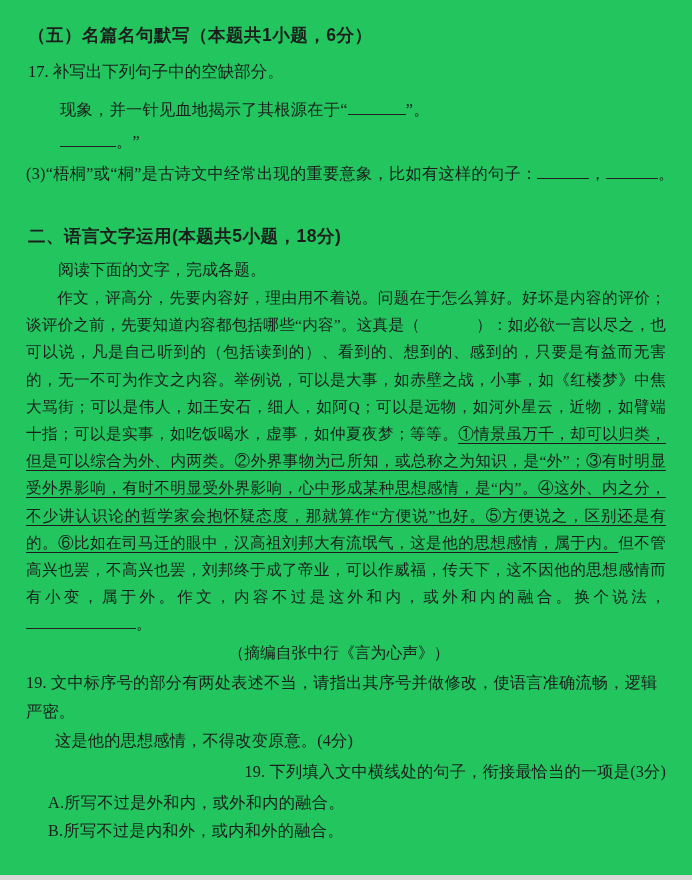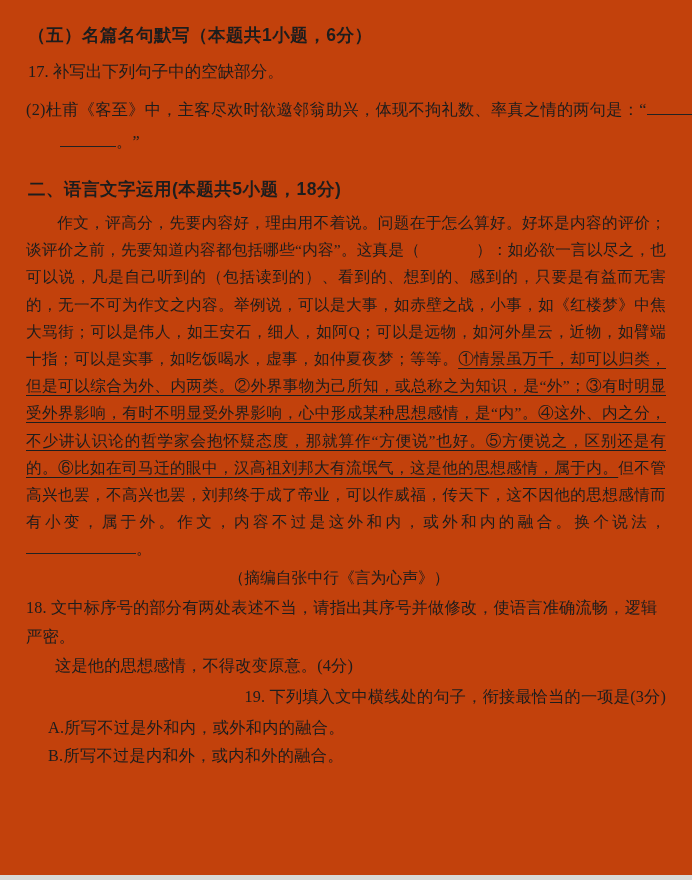--- a/index.html
+++ b/index.html
@@ -5,21 +5,21 @@
   html,body{margin:0;padding:0;}
   body{
     width:692px;height:880px;
     background:#f2f2f0;
     font-family:"Liberation Serif","DejaVu Serif",serif;
   }
   .page{
     position:relative;
     width:692px;height:880px;
     box-sizing:border-box;
-    background:#c2410c;
+    background:#22c55e;
     color:#1d1d1d;
     padding:24px 26px 0 26px;
     overflow:hidden;
   }
   .page::after{ 
     content:"";position:absolute;left:0;bottom:0;width:100%;height:5px;
     background:#d9d9d7;
   }
   .heading{
     font-family:"Liberation Sans","DejaVu Sans",sans-serif;
@@ -34,21 +34,21 @@
     line-height:26px;
     margin:0 0 9px 2px;
   }
   .qline{
     font-size:16.2px;
     line-height:32px;
     letter-spacing:.3px;
     white-space:nowrap;
   }
   .qline.cont{margin-left:34px;}
-  .sec2-heading{margin-top:20px;margin-bottom:9px;}
+  .sec2-heading{margin-top:35px;margin-bottom:9px;}
   .instruction{
     font-size:16px;
     line-height:27px;
     text-indent:2em;
     margin:0 0 1px 0;
   }
   .passage{
     font-size:15.6px;
     line-height:27.2px;
     text-align:justify;
@@ -96,33 +96,35 @@
 </head>
 <body>
 
 <div class="page">
 
   <div class="heading">（五）名篇名句默写（本题共1小题，6分）</div>
 
   <div class="stem">17. 补写出下列句子中的空缺部分。</div>
 
   <div>
-      <div class="qline"><span class="">(2)杜甫《客至》中，主客尽欢时欲邀邻翁助兴，体现不拘礼数、率真之情的两句是：“</span><span class="blank" style="width: 56px;"></span></div>
+      <div class="qline cont"><span class="">现象，并一针见血地揭示了其根源在于“</span><span class="blank" style="width: 58px;"></span><span class="">”。</span></div>
       <div class="qline cont"><span class="blank" style="width: 56px;"></span><span class="">。”</span></div>
+      <div class="qline"><span class="">(3)“梧桐”或“桐”是古诗文中经常出现的重要意象，比如有这样的句子：</span><span class="blank" style="width: 52px;"></span><span class="">，</span><span class="blank" style="width: 52px;"></span><span class="">。</span></div>
     </div>
 
   <div class="heading sec2-heading">二、语言文字运用(本题共5小题，18分)</div>
 
+  <div class="instruction">阅读下面的文字，完成各题。</div>
 
   <p class="passage"><span class="">作文，评高分，先要内容好，理由用不着说。问题在于怎么算好。好坏是内容的评价；谈评价之前，先要知道内容都包括哪些“内容”。这真是（</span><span class="gap" style="width: 56px;"></span><span class="">）：如必欲一言以尽之，也可以说，凡是自己听到的（包括读到的）、看到的、想到的、感到的，只要是有益而无害的，无一不可为作文之内容。举例说，可以是大事，如赤壁之战，小事，如《红楼梦》中焦大骂街；可以是伟人，如王安石，细人，如阿Q；可以是远物，如河外星云，近物，如臂端十指；可以是实事，如吃饭喝水，虚事，如仲夏夜梦；等等。</span><span class="useg">①情景虽万千，却可以归类，但是可以综合为外、内两类。②外界事物为己所知，或总称之为知识，是“外”；③有时明显受外界影响，有时不明显受外界影响，心中形成某种思想感情，是“内”。④这外、内之分，不少讲认识论的哲学家会抱怀疑态度，那就算作“方便说”也好。⑤方便说之，区别还是有的。⑥比如在司马迁的眼中，汉高祖刘邦大有流氓气，这是他的思想感情，属于内。</span><span class="">但不管高兴也罢，不高兴也罢，刘邦终于成了帝业，可以作威福，传天下，这不因他的思想感情而有小变，属于外。作文，内容不过是这外和内，或外和内的融合。换个说法，</span><span class="blank" style="width: 110px;"></span><span class="">。</span></p>
 
   <div class="attribution">（摘编自张中行《言为心声》）</div>
 
   <div class="q18">
-      <div class="qblock-line">18. 文中标序号的部分有两处表述不当，请指出其序号并做修改，使语言准确流畅，逻辑严密。</div>
+      <div class="qblock-line">19. 文中标序号的部分有两处表述不当，请指出其序号并做修改，使语言准确流畅，逻辑严密。</div>
       <div class="qblock-line cont">这是他的思想感情，不得改变原意。(4分)</div>
     </div>
 
   <div class="qblock-line q19-stem">19. 下列填入文中横线处的句子，衔接最恰当的一项是(3分)</div>
 
   <div class="options">
       <div class="option">A.所写不过是外和内，或外和内的融合。</div>
       <div class="option">B.所写不过是内和外，或内和外的融合。</div>
     </div>
 

